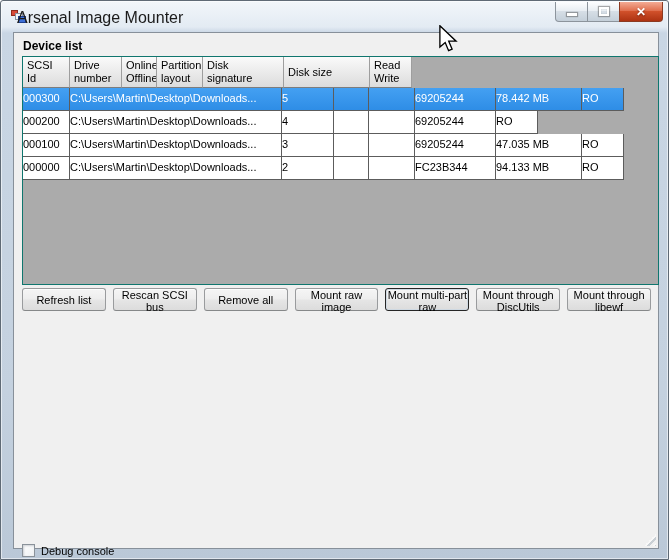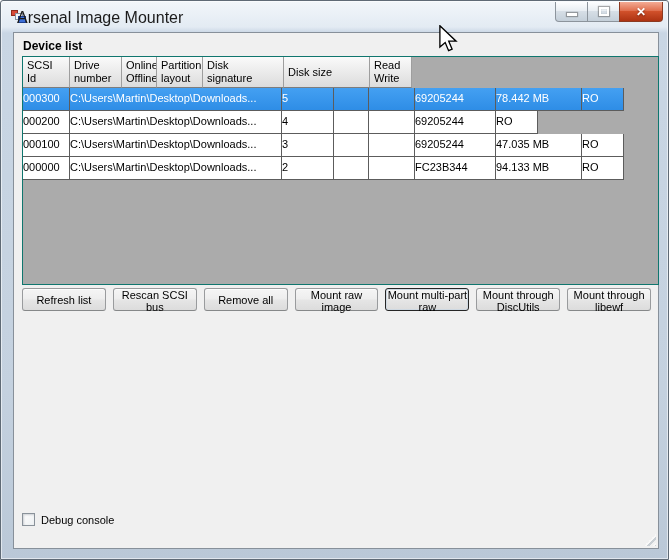--- a/index.html
+++ b/index.html
@@ -56,21 +56,21 @@
 
   
   .btn-col { position:absolute; left:8px; top:255px; width:629px; display:flex; gap:7px; }
   .action-btn { height:23px; width:100%; font-family:"Liberation Sans",sans-serif; font-size:11px; color:#000;
     border:1px solid #999b9d; border-bottom-color:#868889; border-radius:3px;
     background:linear-gradient(180deg,#f5f5f5,#eeeeee 45%,#e5e5e5 55%,#dcdcdc);
     box-shadow: inset 0 1px 0 #fdfdfd; cursor:default; }
   .action-btn.default { border:1px solid #262626; box-shadow: inset 0 0 0 1px #cfd9e2; }
 
   
-  .checkbox-row { position:absolute; left:8px; top:480px; display:flex; align-items:flex-end; }
+  .checkbox-row { position:absolute; left:8px; top:511px; display:flex; align-items:flex-end; }
   .cb-box { width:13px; height:13px; border:1px solid #8a929a; background:linear-gradient(135deg,#fdfdfd,#eef1f3);
     box-shadow: inset 1px 1px 2px rgba(120,130,140,.35); }
   .cb-label { margin-left:6px; font-size:11px; color:#000; }
 
   
   .resize-grip { position:absolute; right:2px; bottom:2px; width:12px; height:12px;
     background:
       linear-gradient(135deg, transparent 0 50%, #ffffff 50% 62%, #aab4bd 62% 74%, transparent 74% 86%, #ffffff 86% 92%, #aab4bd 92%);
     opacity:.55; }
 

